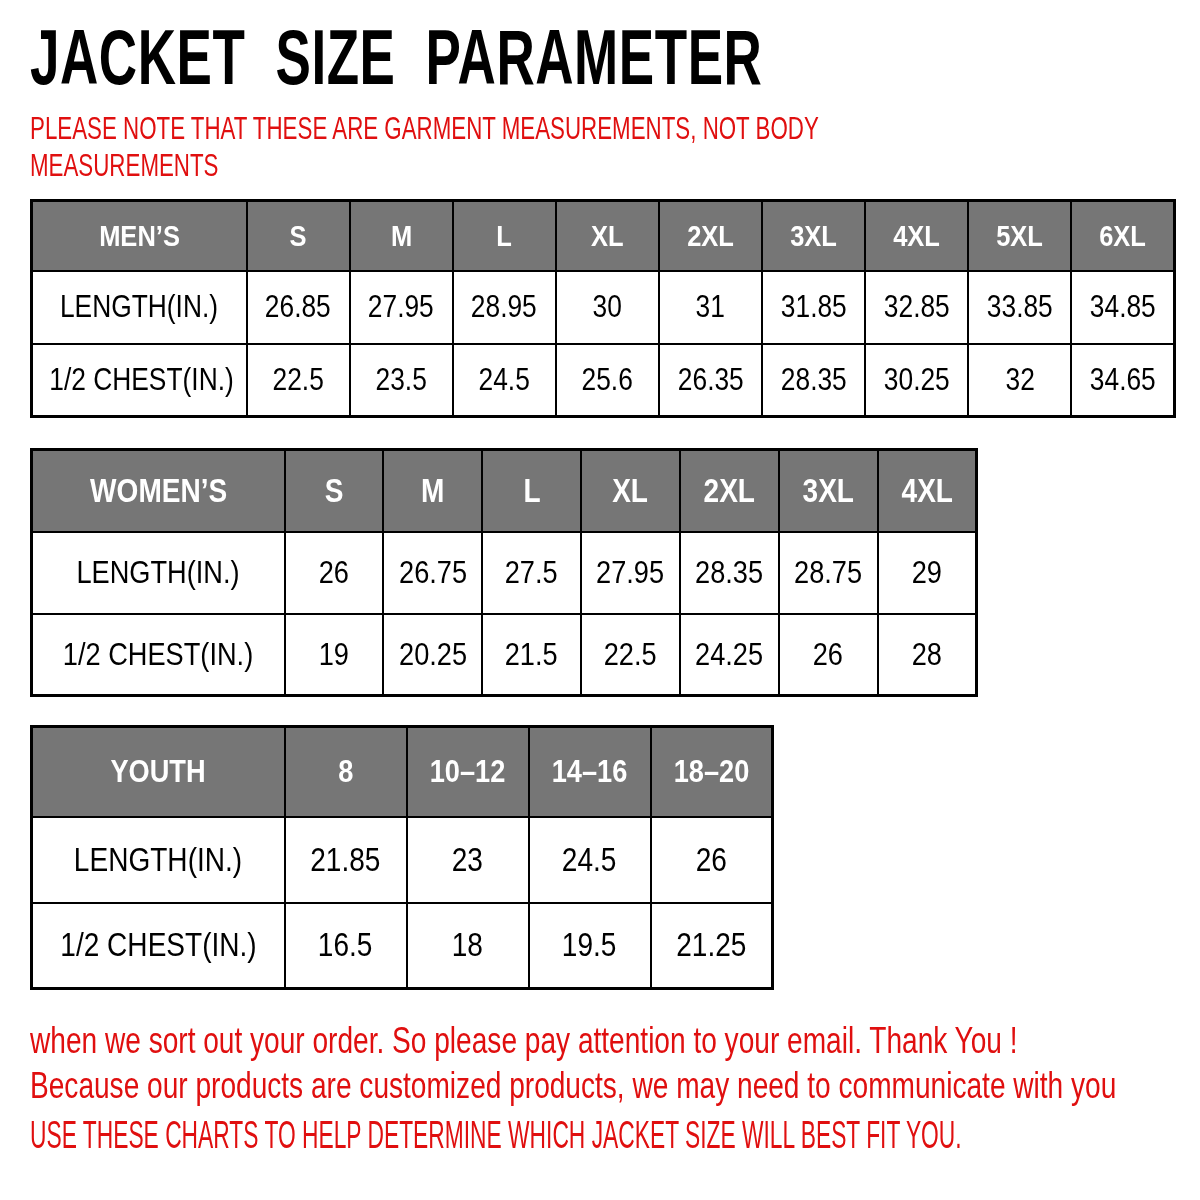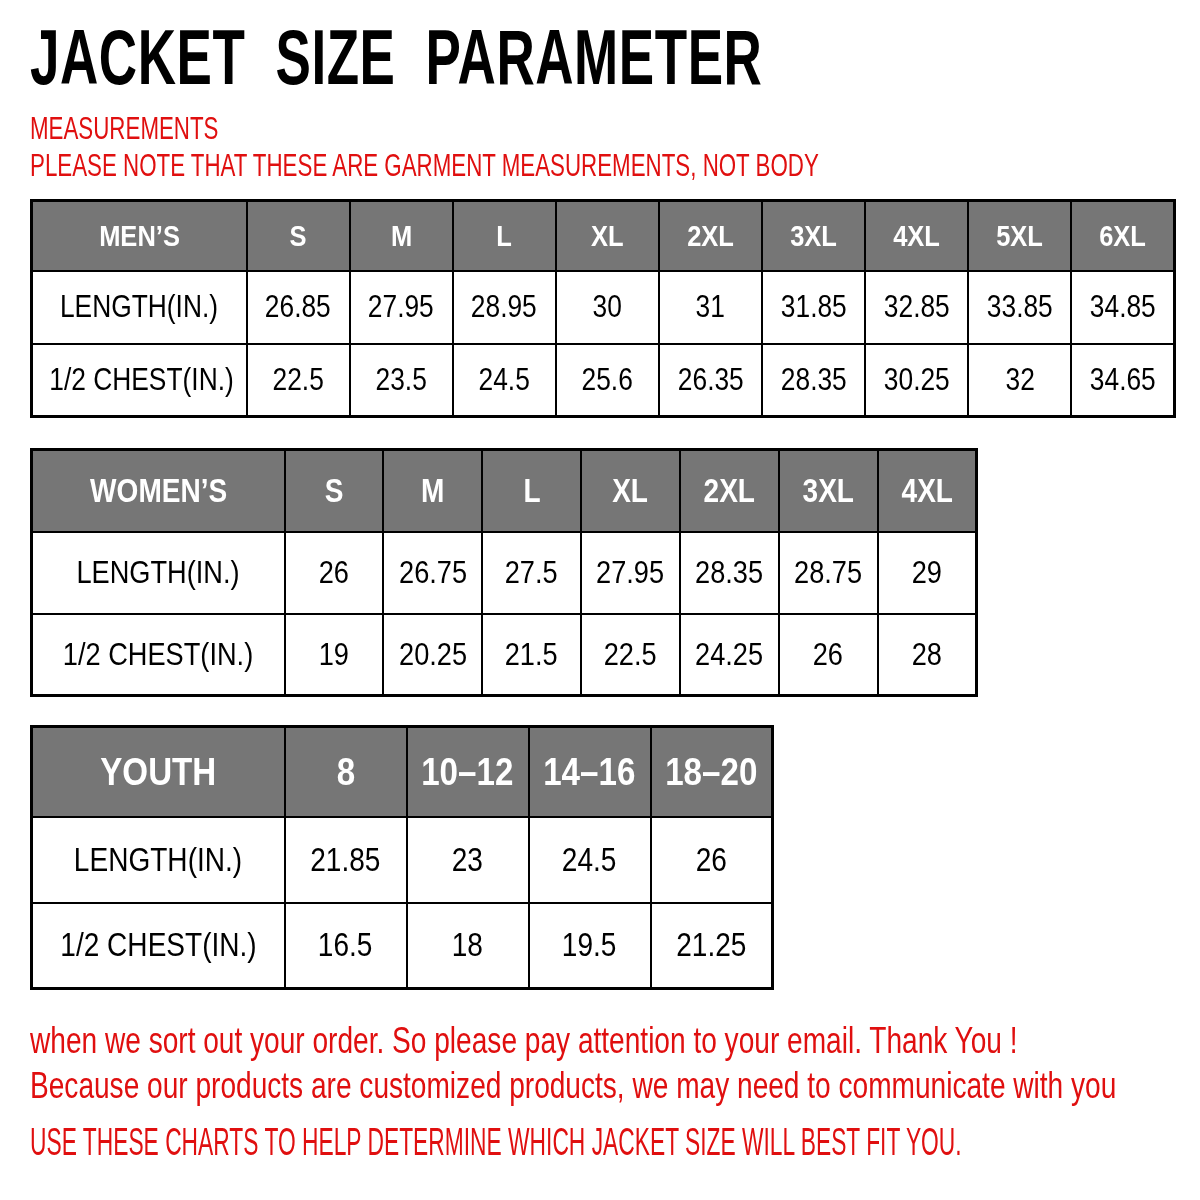--- a/index.html
+++ b/index.html
@@ -36,38 +36,38 @@
   #mens-table   thead tr { height:70px; font-size:30px; }
   #mens-table   tbody tr { height:73px; font-size:31px; }
 
   #womens-table { width:948px; margin-top:30px; }
   #womens-table col.lbl { width:253px; }
   #womens-table thead tr { height:82px; font-size:33px; }
   #womens-table tbody tr { height:82px; font-size:32px; }
 
   #youth-table  { width:744px; margin-top:28px; }
   #youth-table  col.lbl { width:253px; }
-  #youth-table  thead tr { height:90px; font-size:39px; }
+  #youth-table  thead tr { height:90px; font-size:32px; }
   #youth-table  tbody tr { height:86px; font-size:33px; }
 
   .footer-para { margin:28px 0 0 30px; font-size:36px; line-height:45px; color:var(--accent-red, #e00f0f); }
   .footer-para .sqz { transform:scaleX(0.78); }
-  .footer-caps { margin:12px 0 0 30px; font-size:38px; line-height:45px; color:var(--accent-red, #e00f0f); }
+  .footer-caps { margin:5px 0 0 30px; font-size:38px; line-height:45px; color:var(--accent-red, #e00f0f); }
   .footer-caps .sqz { transform:scaleX(0.60); }
 </style>
 </head>
 <body>
 
 <div class="canvas">
 
   <div class="title"><span class="sqz">JACKET SIZE PARAMETER</span></div>
 
   <div class="note">
+    <div><span class="sqz">PLEASE NOTE THAT THESE ARE GARMENT MEASUREMENTS, NOT BODY</span></div>
     <div><span class="sqz">MEASUREMENTS</span></div>
-    <div><span class="sqz">PLEASE NOTE THAT THESE ARE GARMENT MEASUREMENTS, NOT BODY</span></div>
   </div>
 
   <table class="tbl" id="mens-table">
     <colgroup>
         <col class="lbl">
         <col span="9">
       </colgroup>
     <thead>
       <tr>
         <th><span class="cellsqz">MEN’S</span></th>

